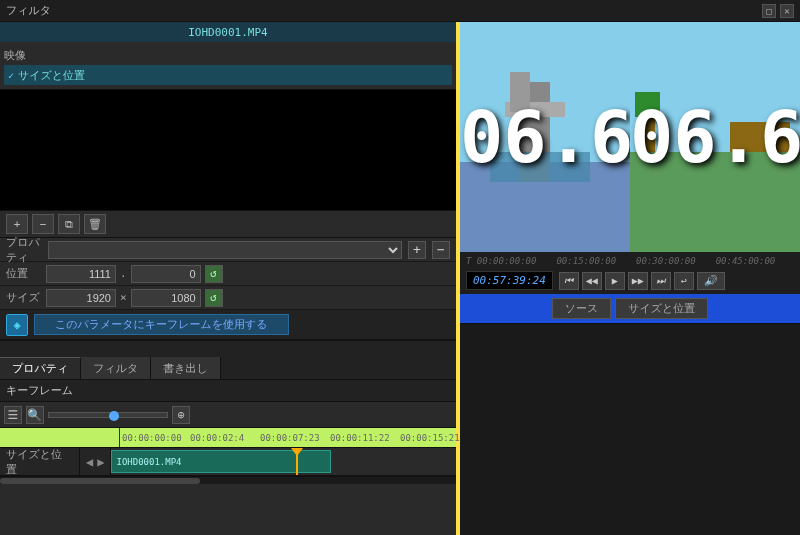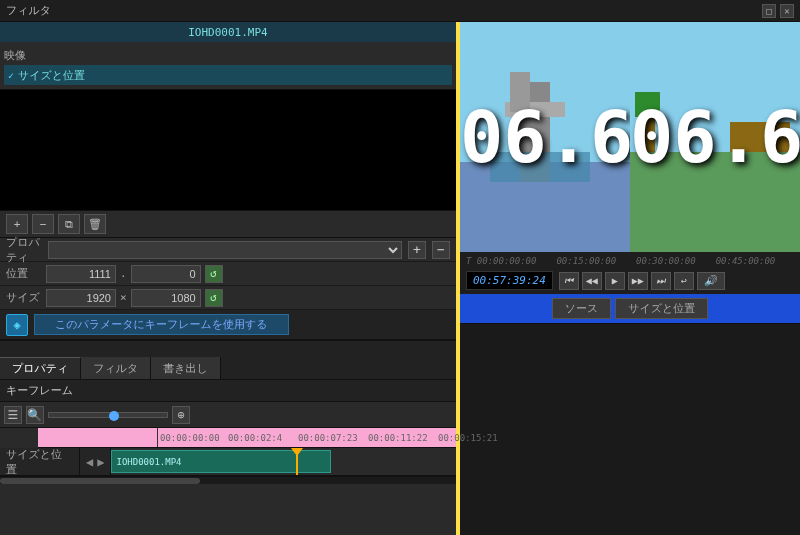--- a/index.html
+++ b/index.html
@@ -463,23 +463,22 @@
       border: 1px solid #555;
       color: #aaa;
       font-size: 11px;
       cursor: pointer;
     }
 
     
     .kf-timeline-header {
       display: flex;
       height: 20px;
-      background: #f9a8d4;
+      background: #bef264;
       border-bottom: 1px solid #111;
-      margin-left: 38px;
     }
     .kf-track-label-area {
       width: 120px;
       flex-shrink: 0;
       border-right: 1px solid #333;
     }
     .kf-ruler {
       flex: 1;
       display: flex;
       align-items: center;

